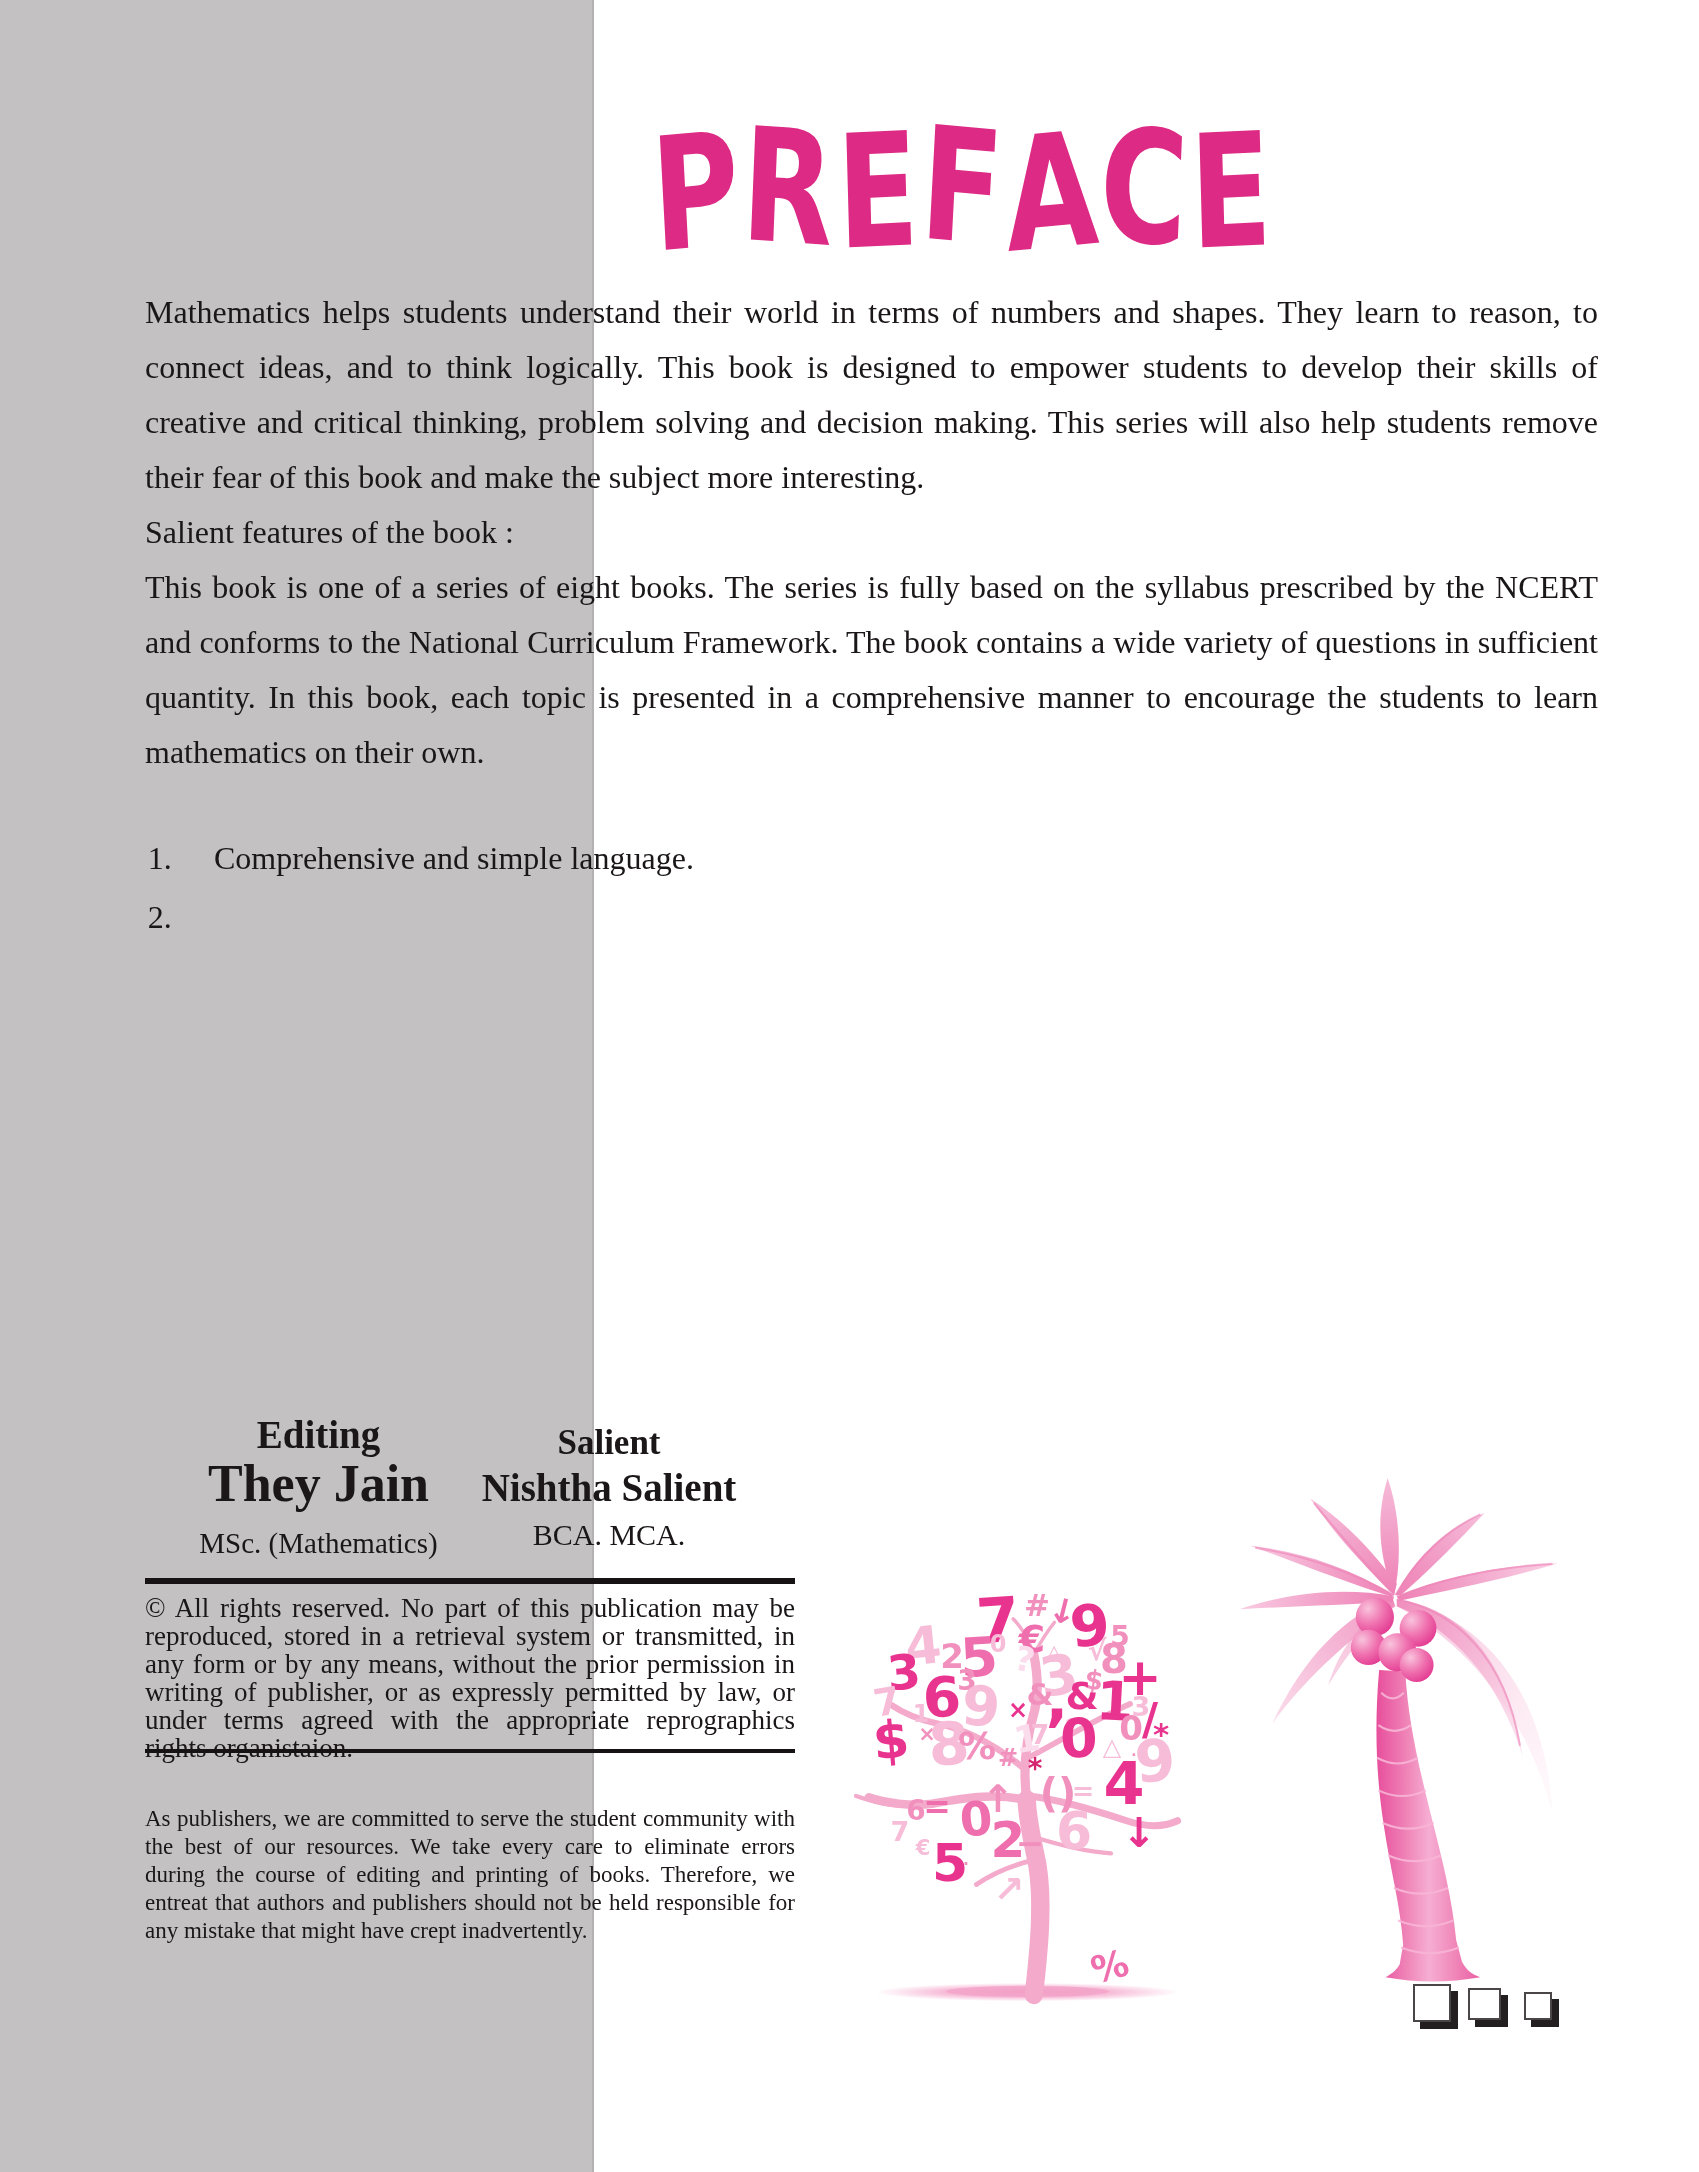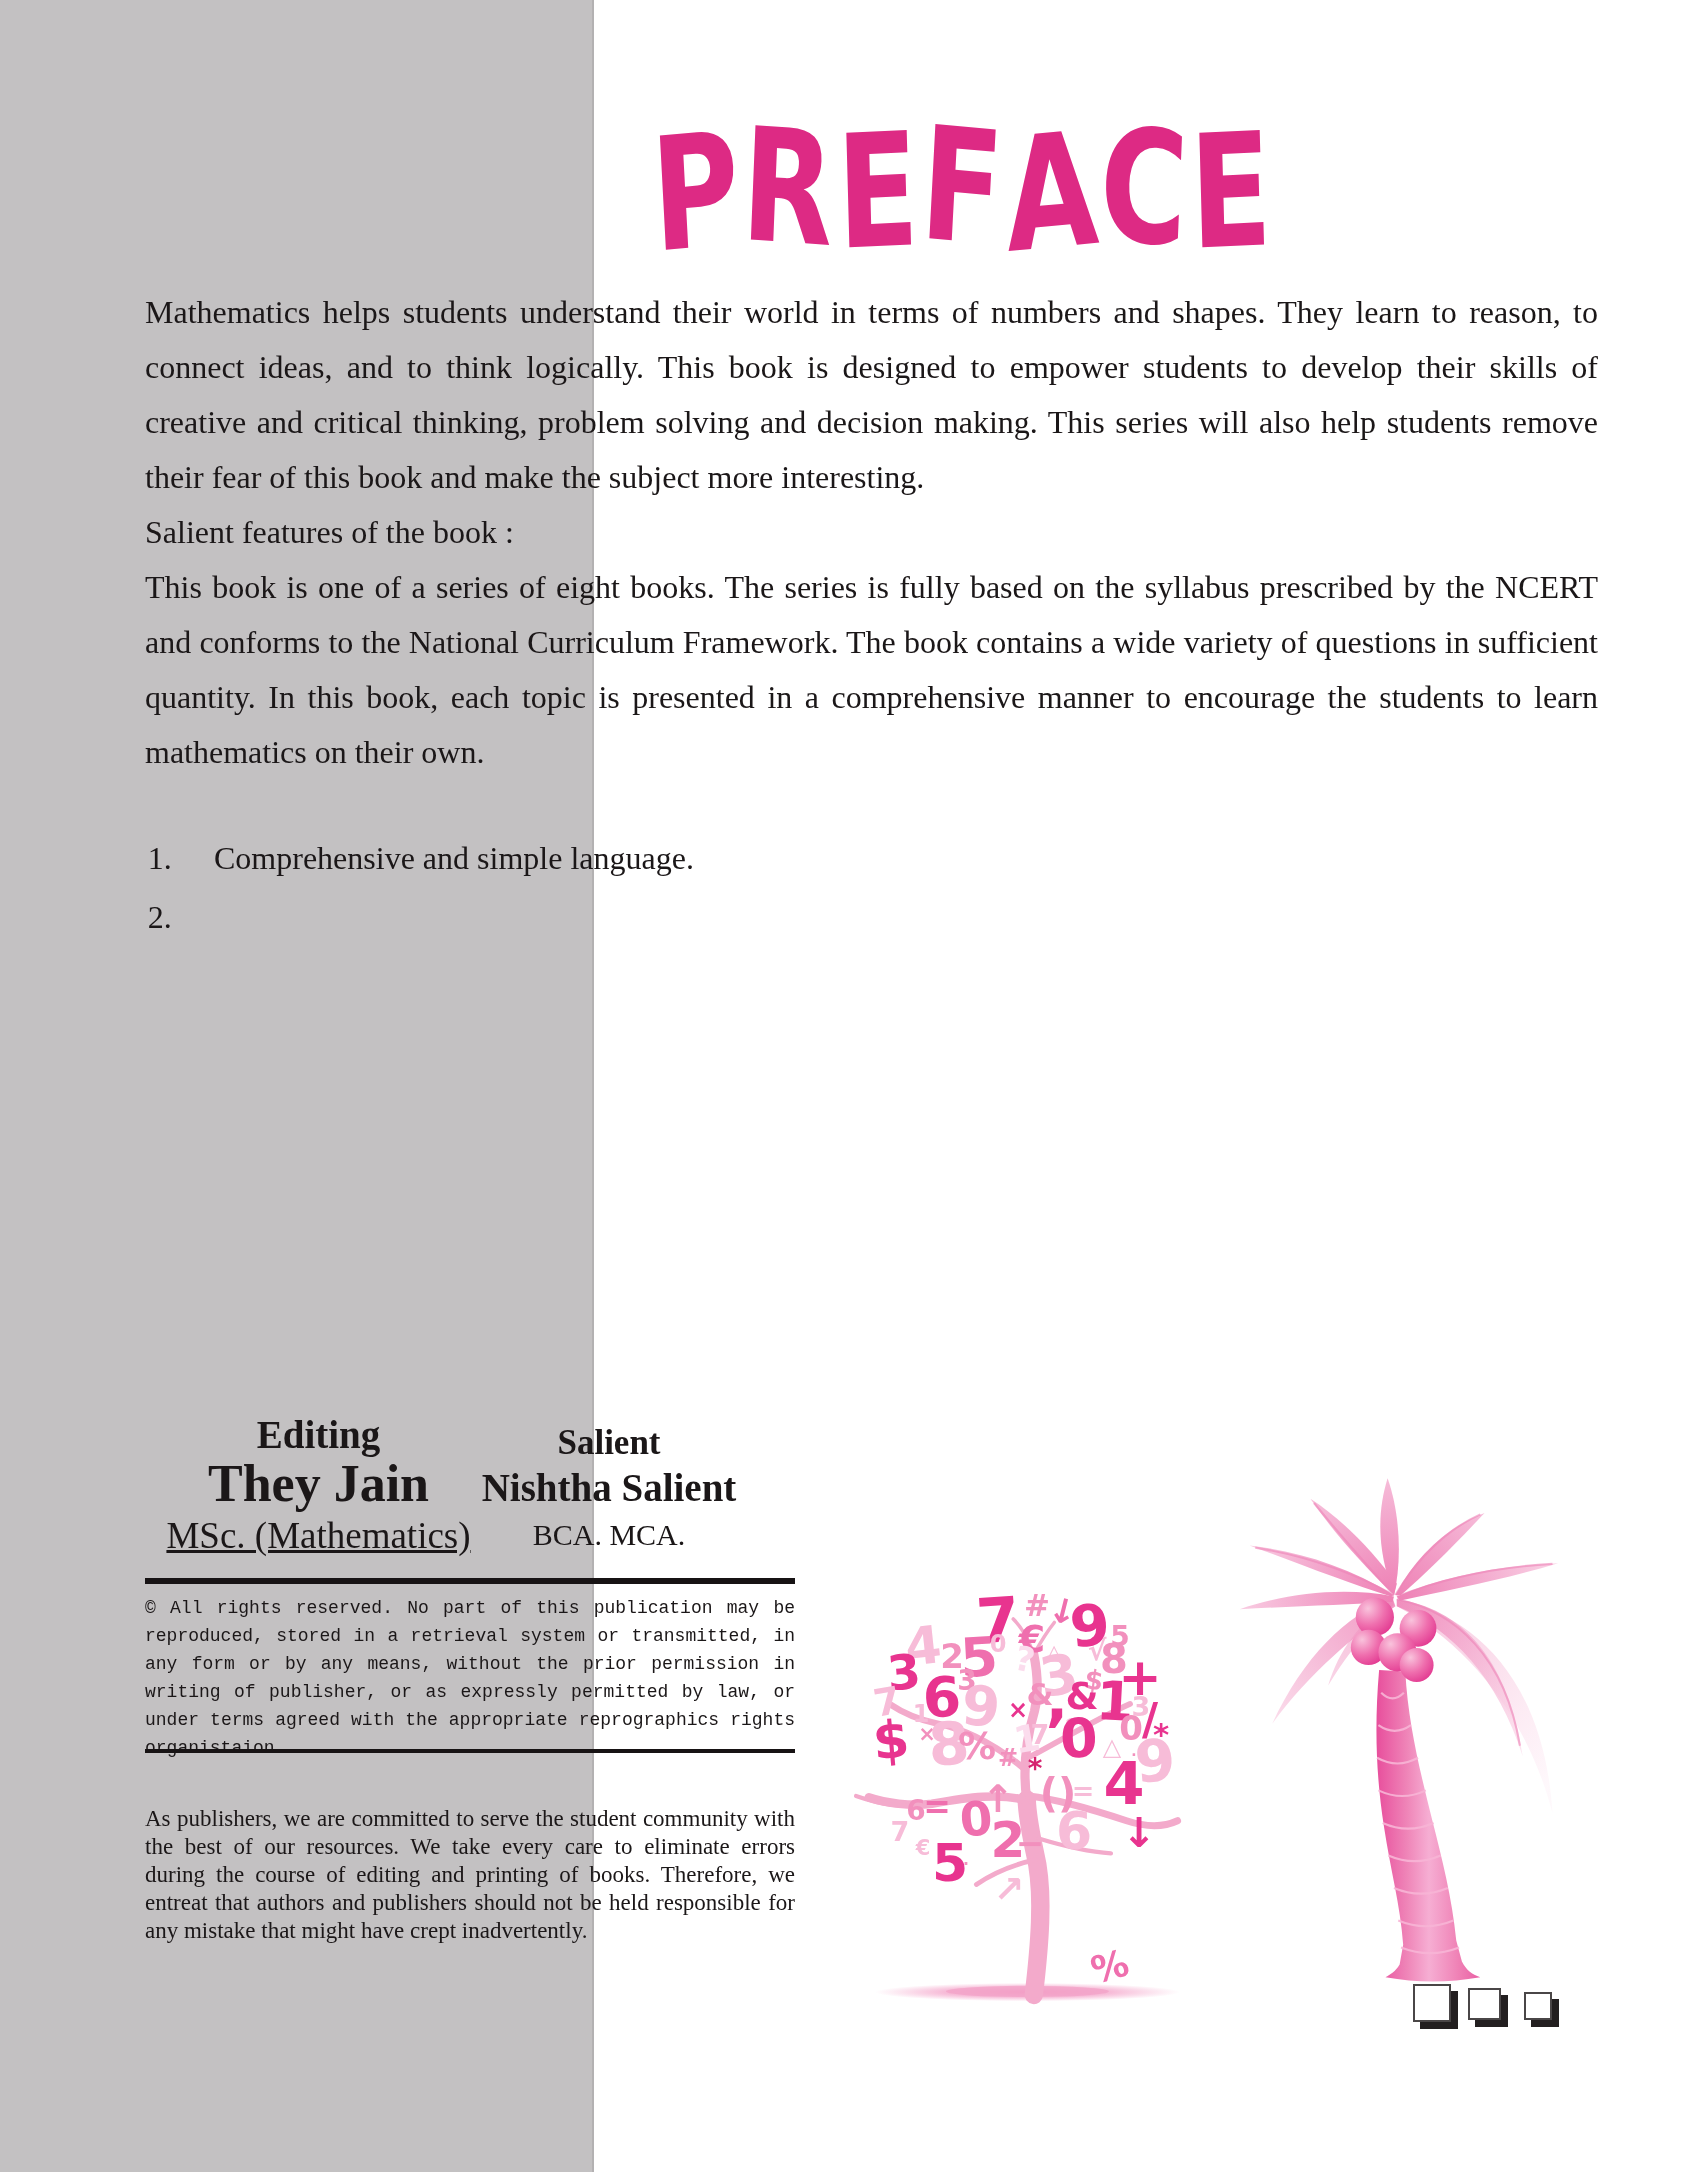--- a/index.html
+++ b/index.html
@@ -49,35 +49,35 @@
   }
   .features-list li{position:relative;padding-left:69px;margin:0;}
   .features-list .marker{position:absolute;left:2.8px;top:0;}
   
   .author-block{
     position:absolute;left:159px;top:1414px;width:319px;
     text-align:center;
   }
   .author-heading{font-size:39px;font-weight:bold;line-height:1.1;}
   .author-name{font-size:52px;font-weight:bold;line-height:1.02;margin-top:0px;}
-  .author-qual{font-size:37px;margin-top:4px;text-decoration:underline;}
+  .author-qual{font-size:29px;margin-top:17px;}
   .editing-block{
     position:absolute;left:471px;top:1424px;width:276px;
     text-align:center;
   }
   .editing-heading{font-size:35px;font-weight:bold;line-height:1.1;}
   .editing-name{font-size:39px;font-weight:bold;margin-top:5.7px;line-height:1.05;}
   .editing-qual{font-size:30px;margin-top:8.5px;}
   
   .rule{position:absolute;left:145px;width:650px;background:#171314;}
   .rule-1{top:1578px;height:6.4px;}
   .rule-2{top:1749px;height:3.5px;}
   .copyright-text{
     position:absolute;left:145px;top:1594px;width:650px;
-    font-size:18px;line-height:28px;text-align:justify;font-family:Liberation Mono, monospace;
+    font-size:27px;line-height:28px;text-align:justify;
   }
   .publisher-note{
     position:absolute;left:145px;top:1805px;width:650px;
     font-size:23px;line-height:28px;text-align:justify;
   }
   
   .number-tree{
     position:absolute;left:815px;top:1587px;width:439px;height:425px;
   }
   .number-tree svg{position:absolute;left:0;top:0;}

